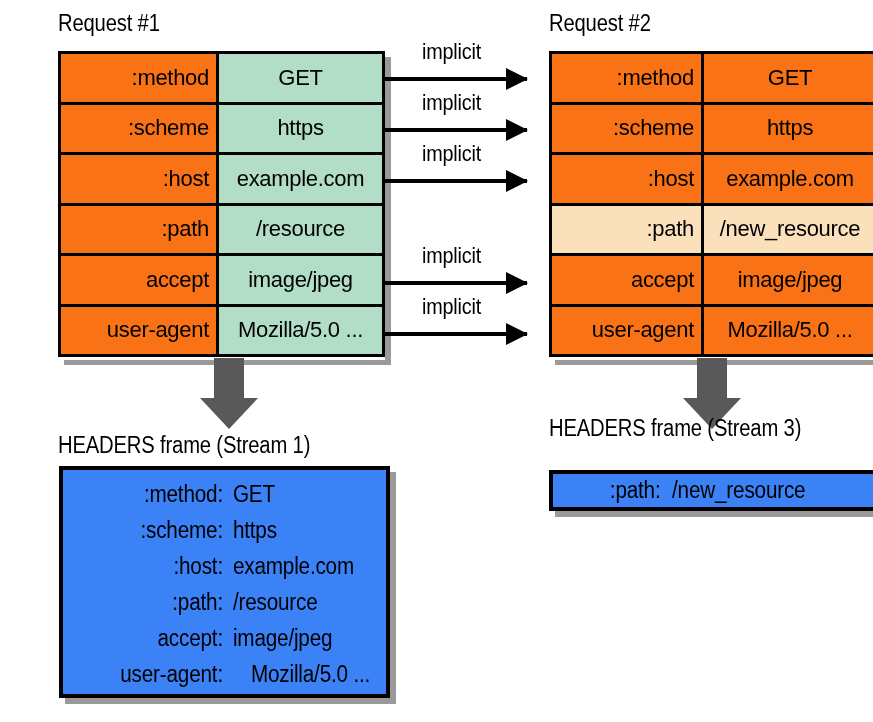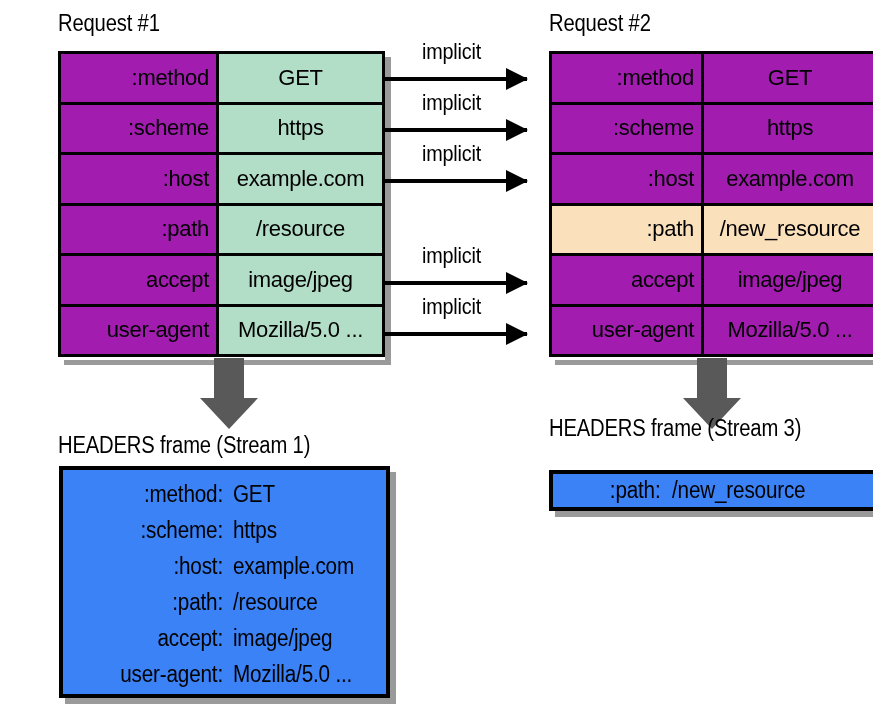--- a/index.html
+++ b/index.html
@@ -79,21 +79,21 @@
   .cell-val {
     justify-content: center;
     flex: 1 1 auto;
     padding: 0 2px;
   }
   
   #table-req1 .cell-name { width: 158px; flex: 0 0 158px; }
   
   #table-req2 .cell-name { width: 152px; flex: 0 0 152px; }
 
-  .bg-gray  { background: #a21caf; }
+  .bg-gray  { background: #f97316; }
   .bg-green { background: #b2ddc6; }
   .bg-peach { background: #fbe0bc; }
 
   .shadow-tbl {
     position: absolute;
     background: #9a9a9a;
   }
 
   
   .implicit-arrow {
@@ -286,21 +286,21 @@
       <span class="fl-val">example.com</span>
     </div>
     <div class="frame-line" style="top:116px;">
       <span class="fl-name">:path:</span>
       <span class="fl-val">/resource</span>
     </div>
     <div class="frame-line" style="top:152px;">
       <span class="fl-name">accept:</span>
       <span class="fl-val">image/jpeg</span>
     </div>
-    <div class="frame-line" style="top:188px;">
+    <div class="frame-line" style="top:188px;gap:18px;">
       <span class="fl-name">user-agent:</span>
       <span class="fl-val">Mozilla/5.0 ...</span>
     </div>
   </div>
 
   <div class="shadow-box" style="left:511px; top:511px; width:330px; height:6px;"></div>
   <div class="shadow-box" style="left:835px; top:476px; width:6px; height:41px;"></div>
   <div class="frame-box" id="frame-box-2">
     <div class="frame-line">
       <span class="fl-name">:path:</span>

